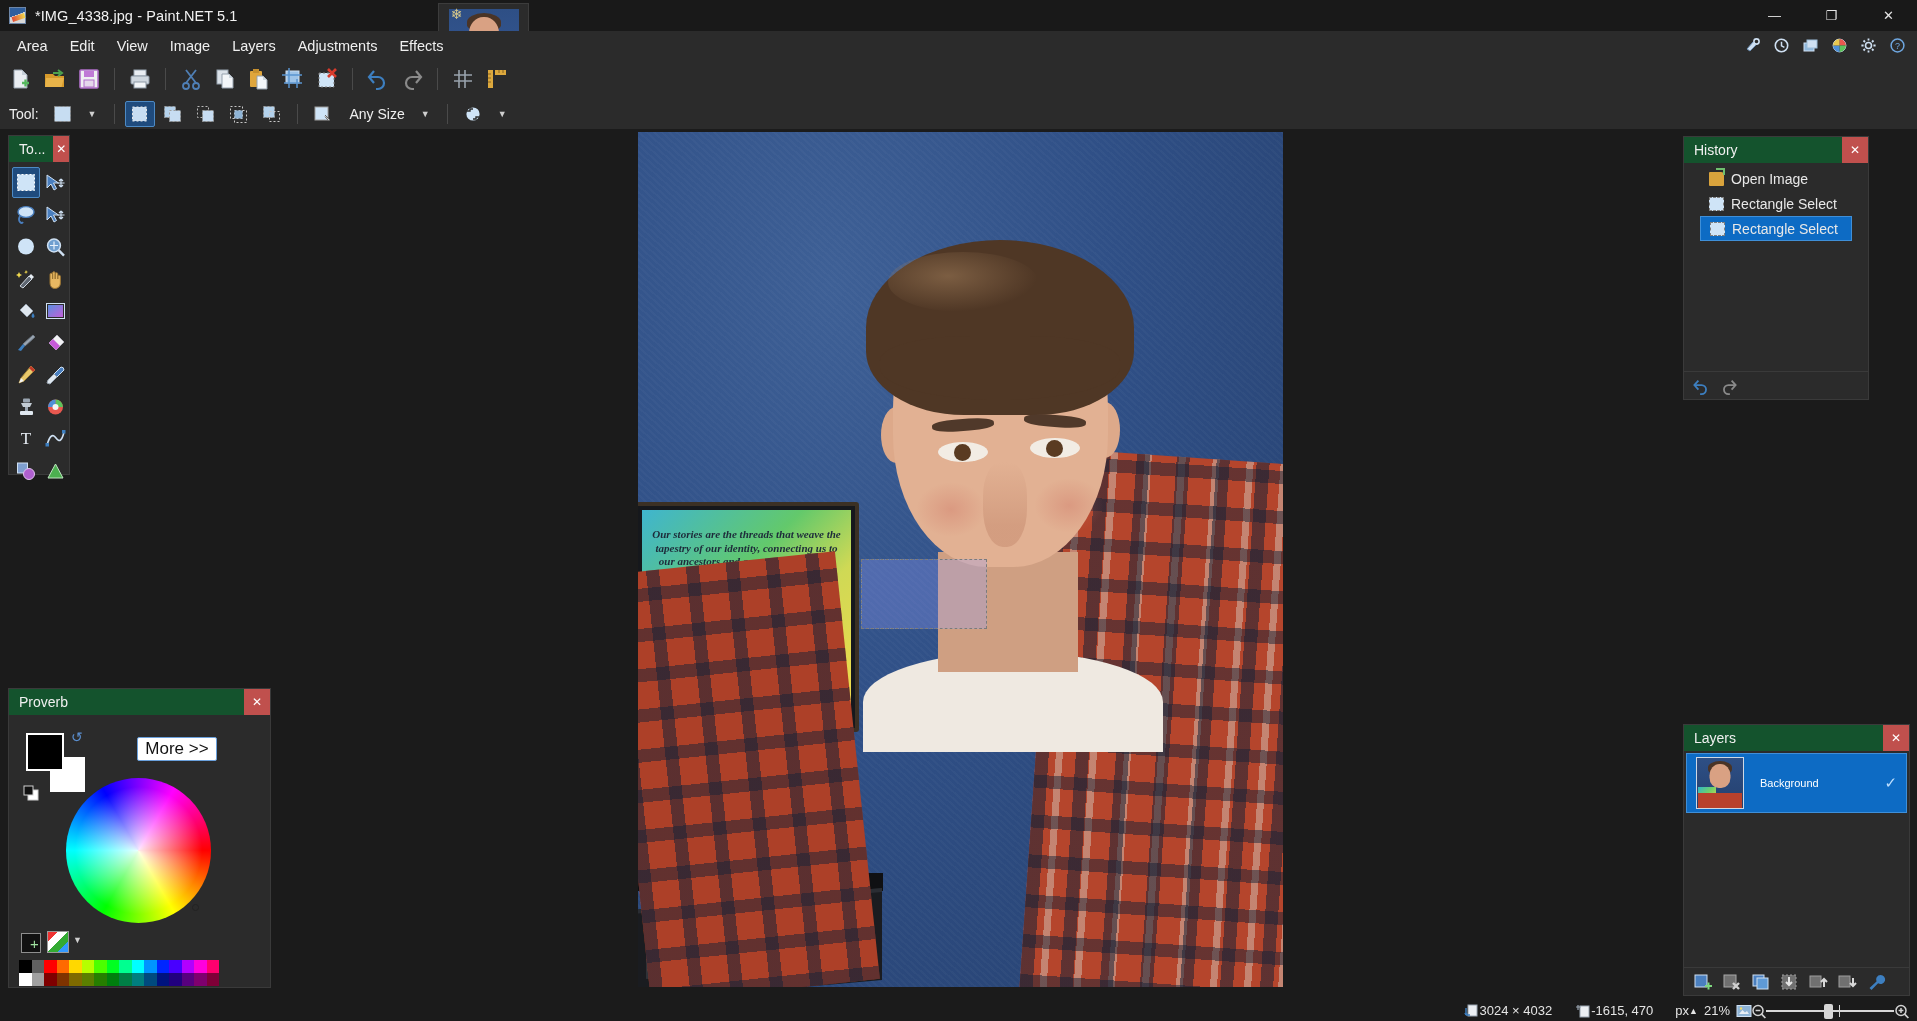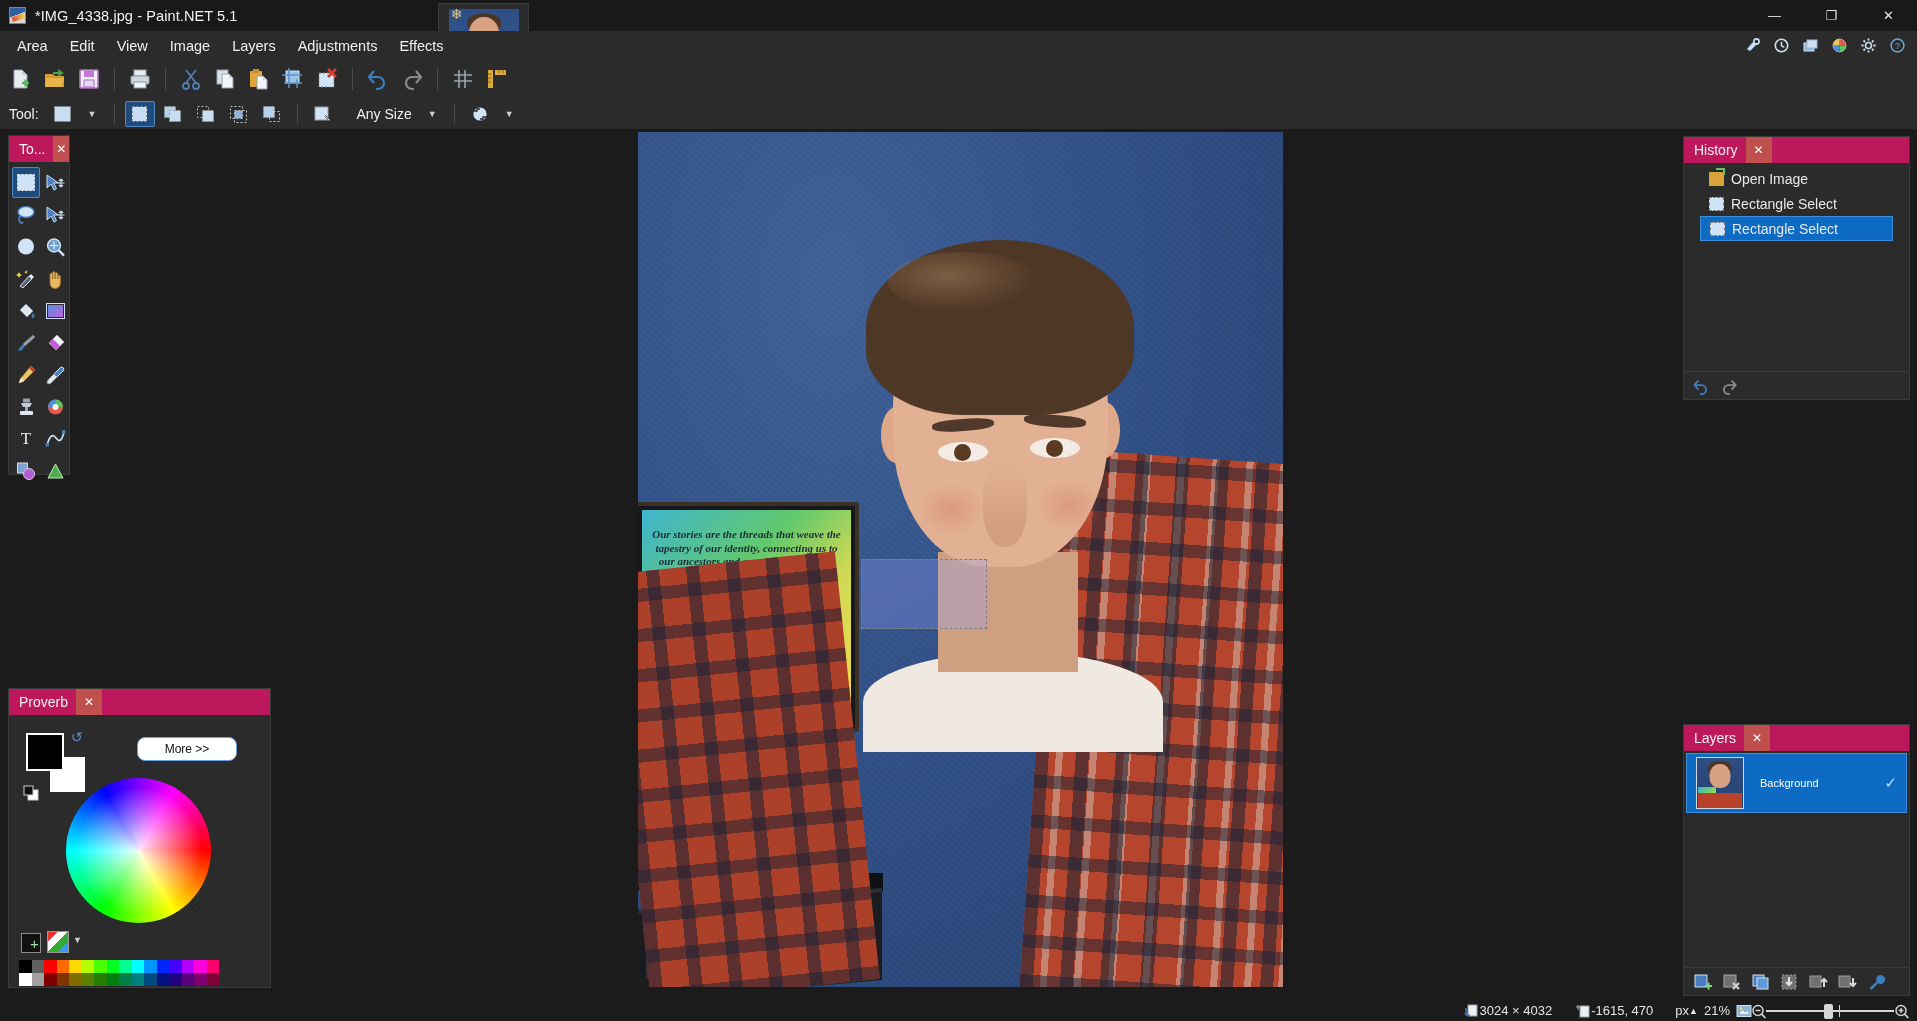--- a/index.html
+++ b/index.html
@@ -200,22 +200,22 @@
     outline:1px dashed #ffffff;
     outline-offset:-1px;
   }
   #selection::before{
     content:""; position:absolute; inset:0; border:1px dashed #111; opacity:.55;
   }
 
   
   .panel { position:absolute; background:#2b2b2b; border:1px solid #3a3a3a; }
   .panel-head {
-    height:26px; background:#be185d; display:flex; align-items:center;
-    padding-left:10px;gap:8px;
+    height:26px; background:#14532d; display:flex; align-items:center;
+    justify-content:space-between; padding-left:10px;gap:8px;
   }
   .panel-title { font-size:14px; color:#f0f0f0; }
   .panel-close {
     width:26px; height:26px; background:#c0504d; color:#fff;
     display:flex; align-items:center; justify-content:center; font-size:12px;
   }
 
   
   #tools-panel { left:8px; top:135px; width:62px; height:340px; }
   #tools-panel .panel-head{ height:26px; }
@@ -229,24 +229,24 @@
   .tool-cell.sel { background:#1f4b7d; border:1px solid #4d8ac4; }
 
   
   #colors-panel { left:8px; top:688px; width:263px; height:300px; }
   #colors-body { position:relative; height:272px; }
   #sw-primary { position:absolute; left:17px; top:18px; width:38px; height:38px; background:#000; border:2px solid #fff; }
   #sw-secondary { position:absolute; left:41px; top:42px; width:35px; height:35px; background:#fff; border:2px solid #fff; }
   #sw-swap { position:absolute; left:62px; top:14px; font-size:14px; color:#5b8fd0; }
   #sw-reset { position:absolute; left:14px; top:70px; width:16px; height:16px; }
   #more-btn {
-    position:absolute; left:128px; top:22px; width:100px; height:24px;
-    background:#fff; color:#111; font-size:12px;
+    position:absolute; left:128px; top:22px; width:80px; height:24px;
+    background:#fff; color:#111; font-size:17px;
     display:flex; align-items:center; justify-content:center;
-    border:1px solid #6aa0dc; border-radius:8px;
+    border:1px solid #6aa0dc; border-radius:2px;
   }
   #color-wheel {
     position:absolute; left:57px; top:63px; width:145px; height:145px; border-radius:50%;
     background:
       radial-gradient(circle at 50% 50%, rgba(255,255,255,.92) 0%, rgba(255,255,255,0) 62%),
       conic-gradient(from 90deg,
         #ff0000,#ff8000,#ffff00,#80ff00,#00ff00,#00ff80,
         #00ffff,#0080ff,#0000ff,#8000ff,#ff00ff,#ff0080,#ff0000);
   }
   #wheel-cursor {
@@ -259,21 +259,21 @@
     position:absolute; left:38px; top:216px; width:22px; height:22px; border:1px solid #9a9a9a;
     background:
       linear-gradient(135deg,#e33 0 25%, #fff 25% 50%, #3a3 50% 75%, #39f 75% 100%);
   }
   #pal-caret{ position:absolute; left:64px; top:220px; font-size:9px; color:#cfcfcf; }
   #palette { position:absolute; left:10px; top:245px; width:200px; height:26px; display:grid;
     grid-template-rows:1fr 1fr; grid-auto-flow:column; grid-template-columns:repeat(16,1fr); }
   .pal { width:100%; height:100%; }
 
   
-  #history-panel { left:1683px; top:136px; width:227px; height:264px; }
+  #history-panel { left:1683px; top:136px; width:186px; height:264px; }
   #history-list { padding:3px 16px; }
   .hist-row { height:25px; display:flex; align-items:center; padding-left:9px; gap:7px; font-size:14px; }
   .hist-row.sel { background:#0d6bc4; border:1px solid #3f8fd8; }
   .hist-ico { width:15px; height:14px; flex:none; }
   .hist-ico.folder { background:#d9a33c; border-radius:1px 3px 1px 1px; position:relative; }
   .hist-ico.folder::after{ content:""; position:absolute; right:-1px; top:-4px; width:7px; height:5px;
      border-top:2px solid #6fbf6f; border-right:2px solid #6fbf6f; }
   .hist-ico.rect { background:#cfe4f7; border:1px dashed #7f7f7f; }
   #history-foot {
     position:absolute; left:0; bottom:0; width:100%; height:28px;
@@ -528,21 +528,21 @@
           <rect x="7.5" y="6.5" width="10" height="10" fill="none" stroke="#c9c9c9" stroke-dasharray="2 2"></rect>
         </svg>
     </div>
     <div class="osep"></div>
     <div class="obtn">
       <svg width="20" height="18" viewBox="0 0 20 18">
           <rect x="2" y="2" width="13" height="13" fill="#cfe4f7" stroke="#9f9f9f"></rect>
           <path d="M12 10 l5 5 -1.5 0.6 -3.5-4" fill="#dedede" stroke="#666"></path>
         </svg>
     </div>
-    <span class="lbl" style="margin-left:16px">Any Size</span>
+    <span class="lbl" style="margin-left:9px">Any Size</span>
     <span class="caret">▼</span>
     <div class="osep"></div>
     <div class="obtn">
       <svg width="20" height="18" viewBox="0 0 20 18">
           <circle cx="10" cy="9" r="6.6" fill="#cfe4f7"></circle>
           <path d="M4 6 h3 v-2 h3 M16 12h-3v2h-3" stroke="#2b2b2b" stroke-width="1.4" fill="none"></path>
         </svg>
     </div>
     <span class="caret">▼</span>
   </div>

